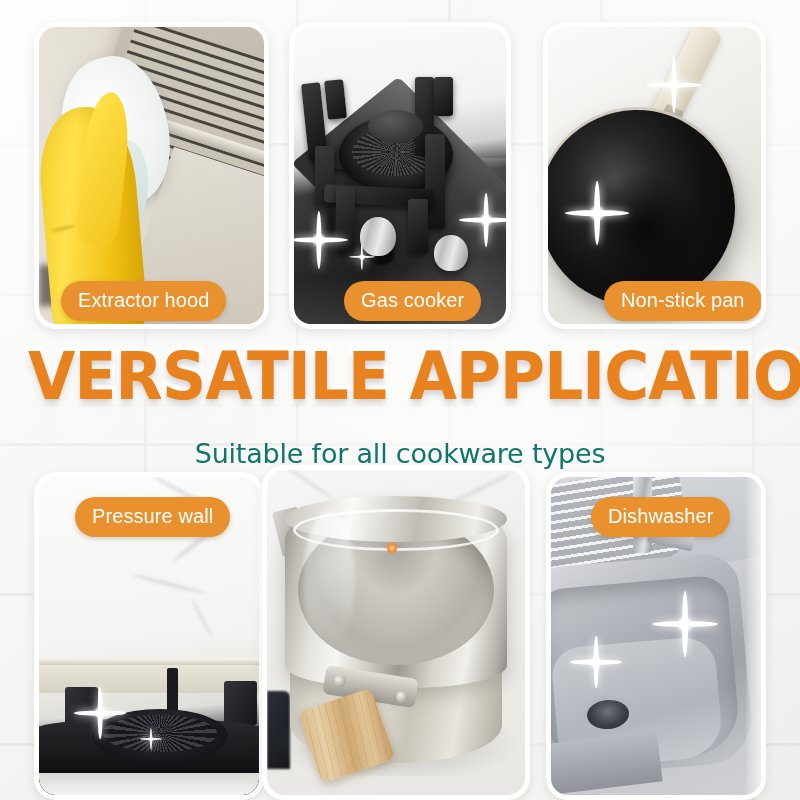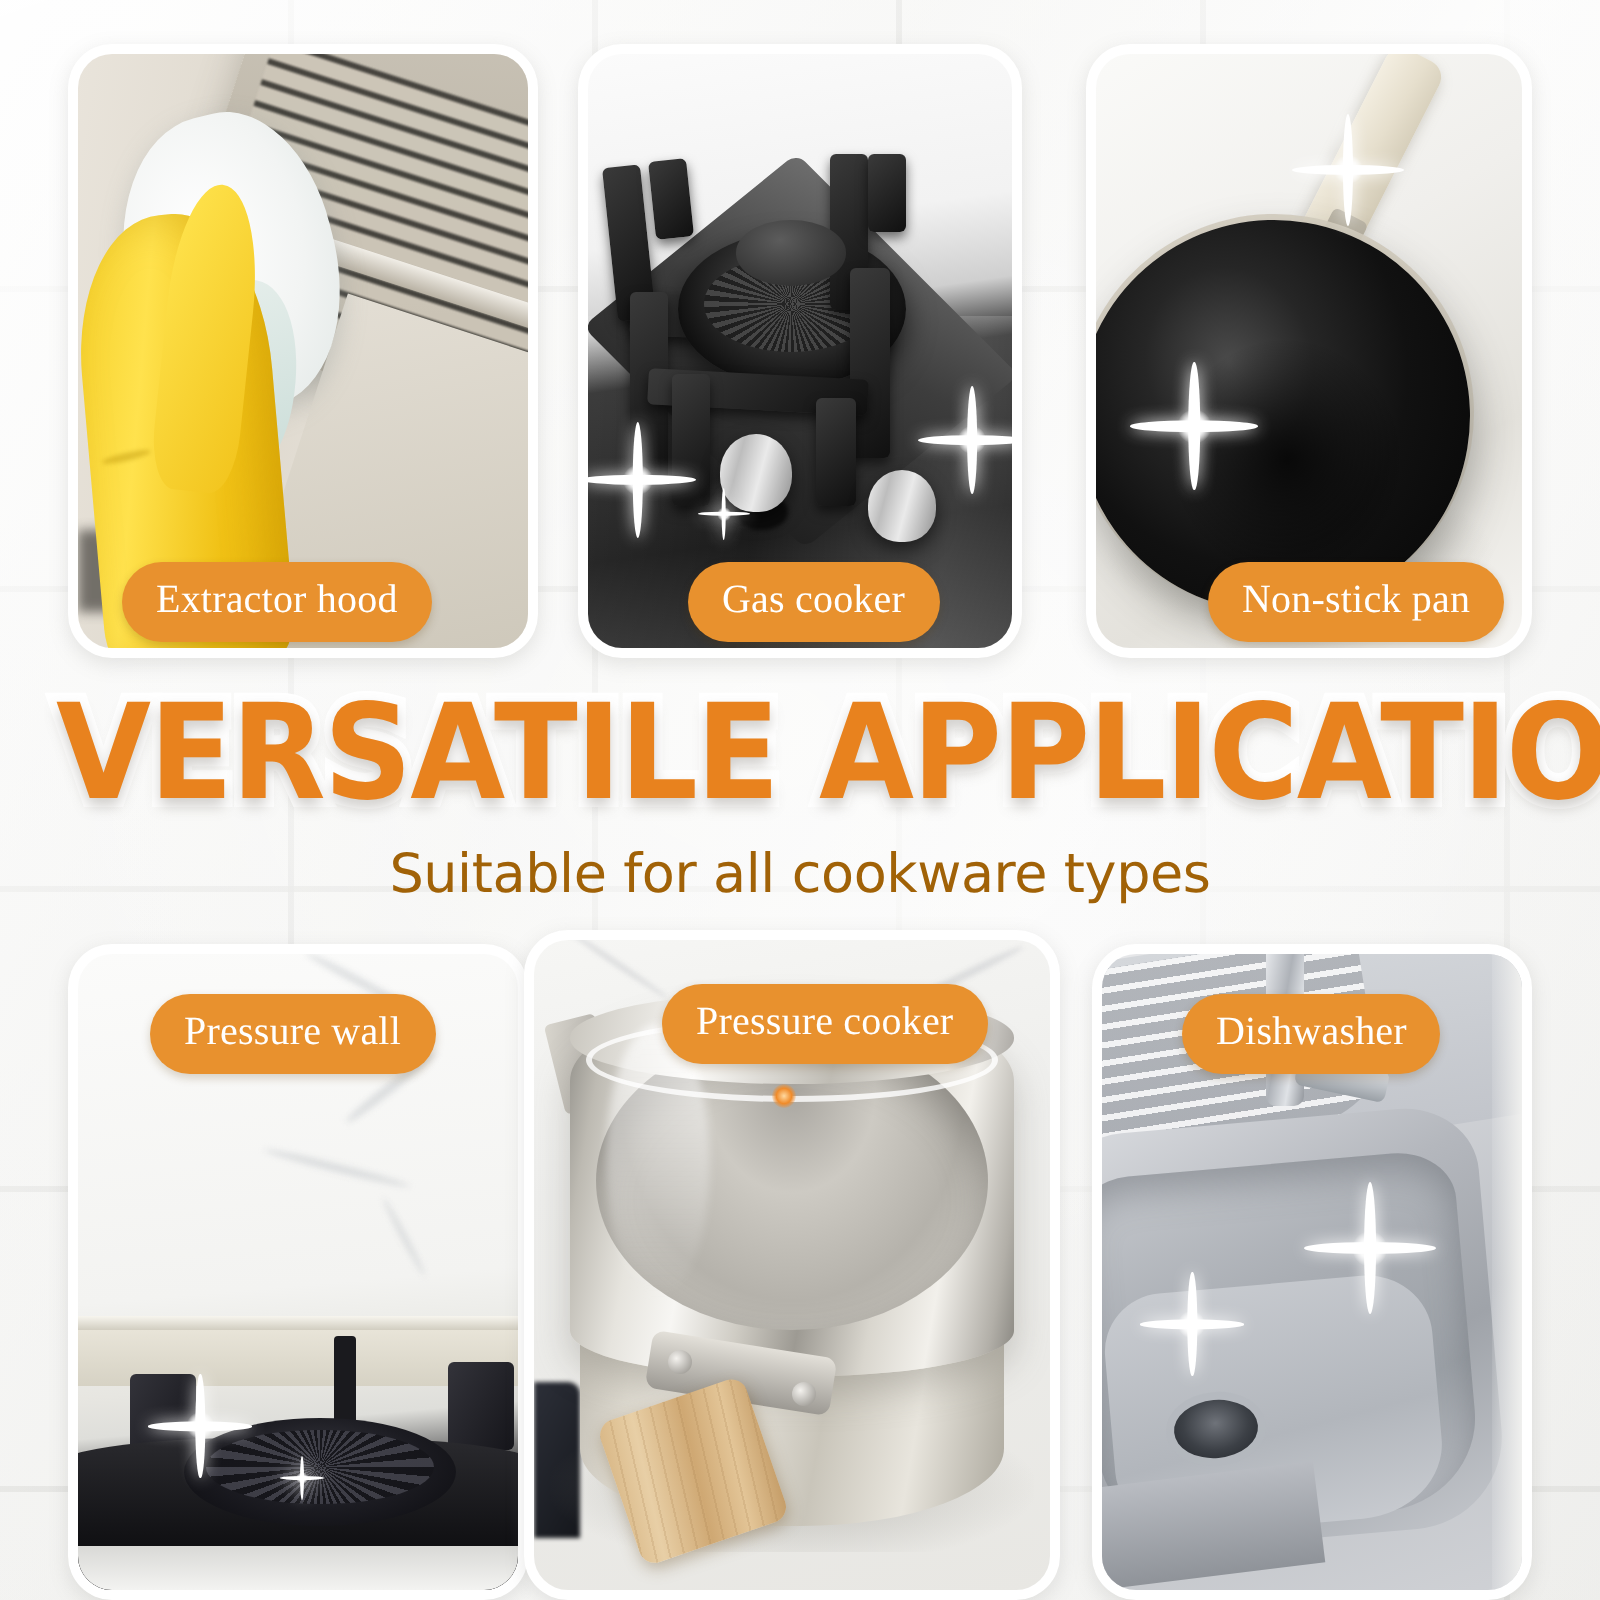--- a/index.html
+++ b/index.html
@@ -58,21 +58,20 @@
     border-radius: 22px;
     padding: 5px;
     box-shadow: 0 3px 10px rgba(120,120,115,0.18);
   }
   .card .photo {
     position: relative;
     width: 100%;
     height: 100%;
     border-radius: 17px;
     overflow: hidden;
-    font-family: Liberation Serif, serif;
   }
 
   
   .pill {
     position: absolute;
     z-index: 6;
     background: #e8912e;
     color: #ffffff;
     border-radius: 999px;
     font-size: 20px;
@@ -644,24 +643,24 @@
     letter-spacing: -1px;
     transform: scaleX(0.93);
     -webkit-text-stroke: 9px #ffffff;
     paint-order: stroke fill;
     text-shadow:
       0 4px 7px rgba(120,115,105,0.35),
       0 1px 0 rgba(255,255,255,0.9);
     white-space: nowrap;
   }
   #subtitle {
-    margin-top: 12px;
+    margin-top: 28px;
     font-family: "DejaVu Sans", sans-serif;
     font-size: 27px;
-    color: #a16207;
+    color: #0f766e;
     letter-spacing: -0.2px;
   }
 </style>
 </head>
 <body>
 
 <div id="wall"></div>
 
 <div class="card" id="card-hood">
   <div class="photo ph-hood">
@@ -773,21 +772,20 @@
     <div class="pot-rim"></div>
     <div class="pot-inner-rim"></div>
     <div class="pot-gloss"></div>
     <div class="pot-glint"></div>
     <div class="pot-bracket"></div>
     <div class="pot-bolt pb1"></div>
     <div class="pot-bolt pb2"></div>
     <div class="wood-handle">
       <div class="wood-grain"></div>
     </div>
-    <div class="pill" id="pill-cooker">Pressure cooker</div>
   </div>
 </div>
 
 <div class="card" id="card-sink">
   <div class="photo ph-sink">
     <div class="sink-counter"></div>
     <div class="sink-ribs"></div>
     <div class="faucet"></div>
     <div class="faucet-spout"></div>
     <div class="basin-outer"></div>

